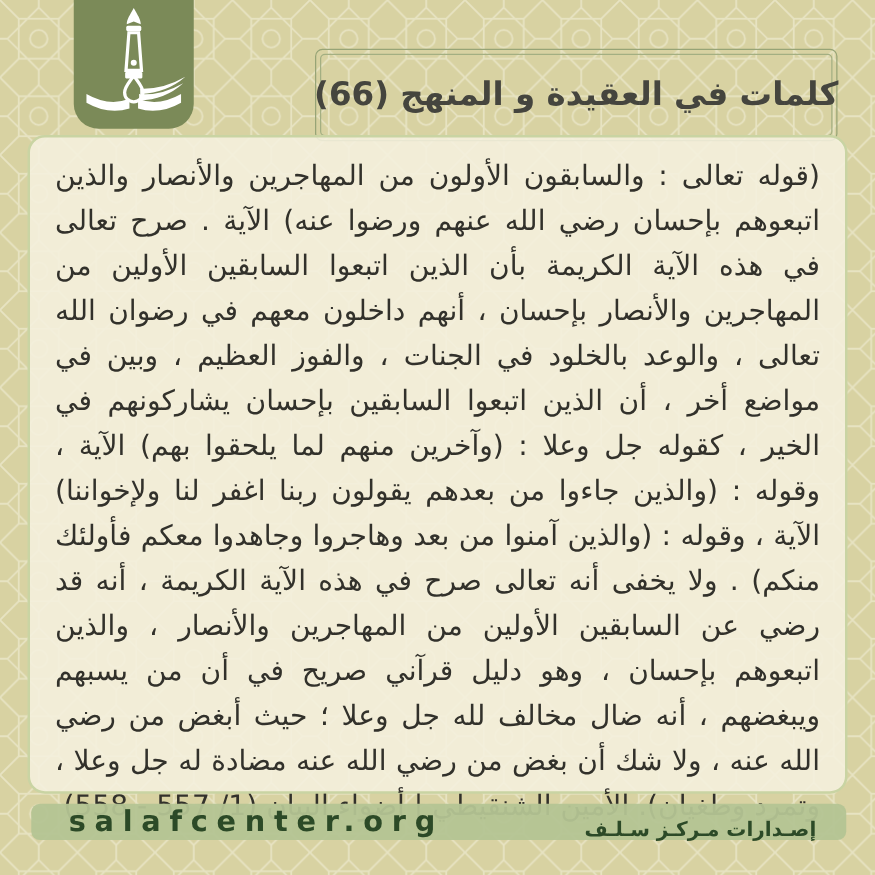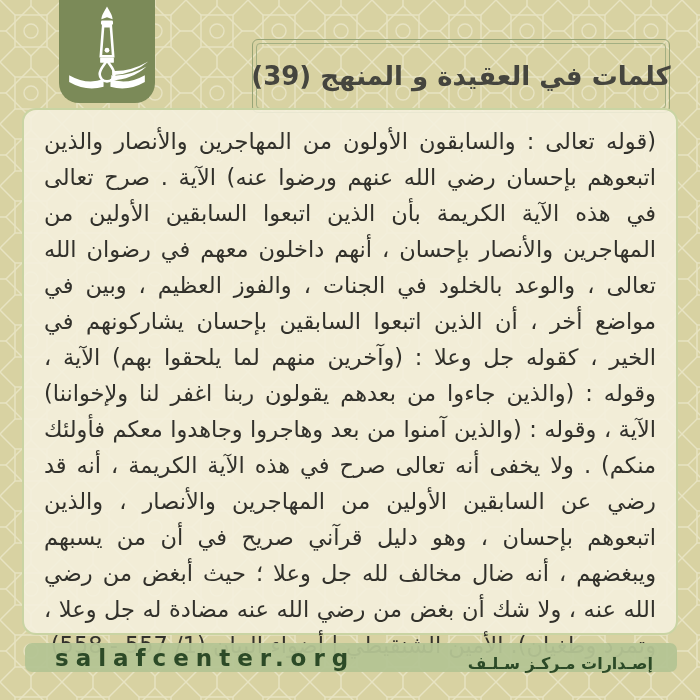--- a/index.html
+++ b/index.html
@@ -92,21 +92,21 @@
       <path d="M6 82 Q27 94 46 86.5 L46 95.5 Q26 101.5 6 90 Z"></path>
       <path d="M54 86.5 Q73 94 94 82 L94 90 Q74 101.5 54 95.5 Z"></path>
       <path d="M55 82 Q75 84 96 72 Q79 87.5 55 88 Z"></path>
       <path d="M56 77 Q77 78 98 66 Q81 81 56 82 Z"></path>
     </g>
   </svg>
 </div>
 
 <div class="title-frame">
   <div class="inner">
-    <span class="title-text">كلمات في العقيدة و المنهج (39)</span>
+    <span class="title-text">كلمات في العقيدة و المنهج (66)</span>
   </div>
 </div>
 
 <div class="panel">
   <p><span>(قوله تعالى : والسابقون الأولون من المهاجرين والأنصار والذين اتبعوهم بإحسان رضي الله عنهم ورضوا عنه) الآية . صرح تعالى في هذه الآية الكريمة بأن الذين اتبعوا السابقين الأولين من المهاجرين والأنصار بإحسان ، أنهم داخلون معهم في رضوان الله تعالى ، والوعد بالخلود في الجنات ، والفوز العظيم ، وبين في مواضع أخر ، أن الذين اتبعوا السابقين بإحسان يشاركونهم في الخير ، كقوله جل وعلا : (وآخرين منهم لما يلحقوا بهم) الآية ، وقوله : (والذين جاءوا من بعدهم يقولون ربنا اغفر لنا ولإخواننا) الآية ، وقوله : (والذين آمنوا من بعد وهاجروا وجاهدوا معكم فأولئك منكم) . ولا يخفى أنه تعالى صرح في هذه الآية الكريمة ، أنه قد رضي عن السابقين الأولين من المهاجرين والأنصار ، والذين اتبعوهم بإحسان ، وهو دليل قرآني صريح في أن من يسبهم ويبغضهم ، أنه ضال مخالف لله جل وعلا ؛ حيث أبغض من رضي الله عنه ، ولا شك أن بغض من رضي الله عنه مضادة له جل وعلا ، وتمرد وطغيان).</span> <span>الأمين الشنقيطي | أضواء البيان (1/ 557 - 558)</span></p>
 </div>
 
 <div class="footer-bar">
   <span class="site-url">salafcenter.org</span>
   <span class="publisher">إصـدارات مـركـز سـلـف</span>

